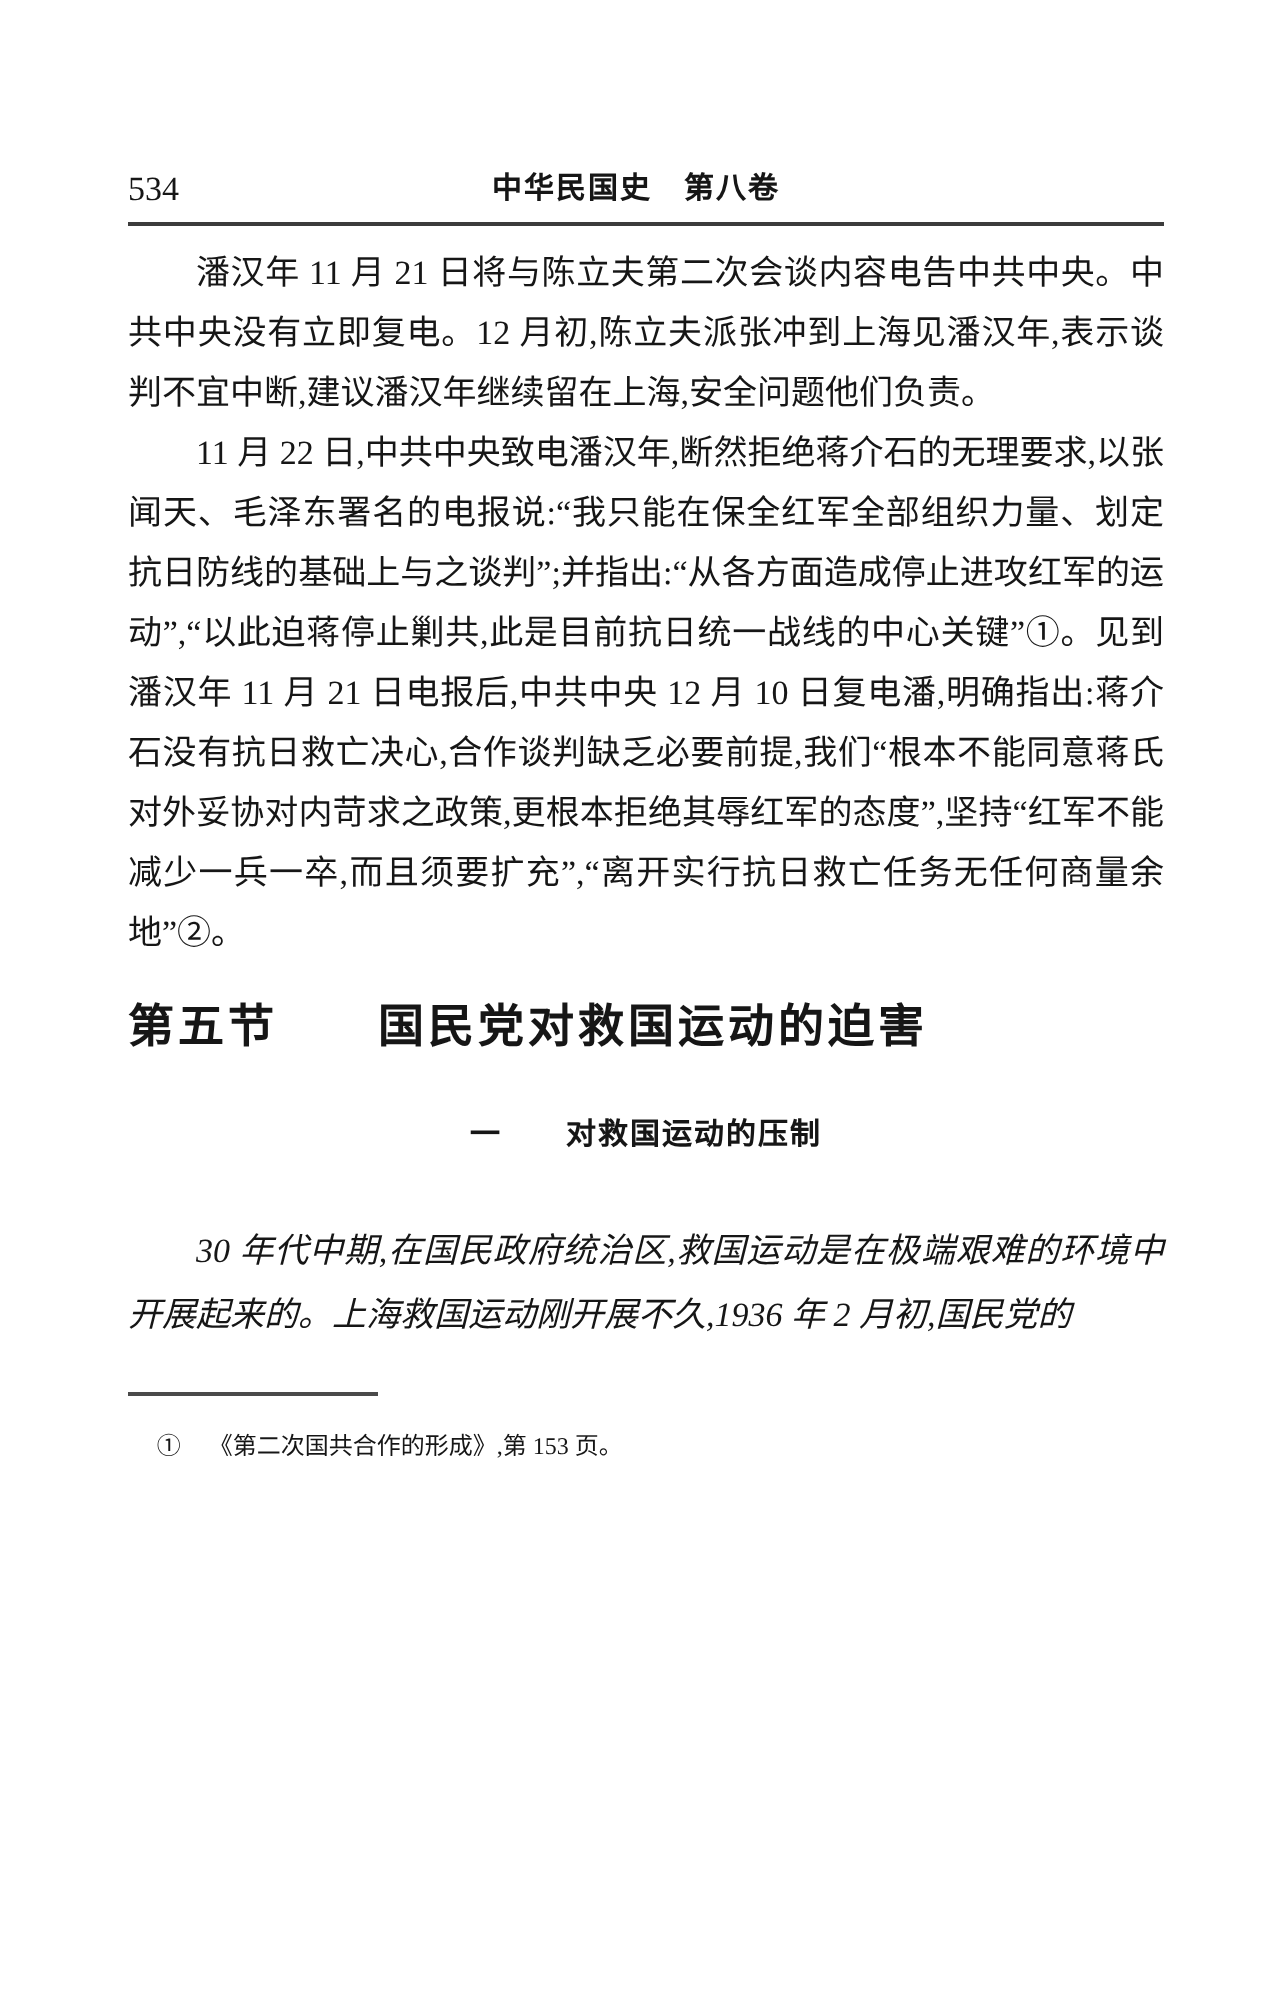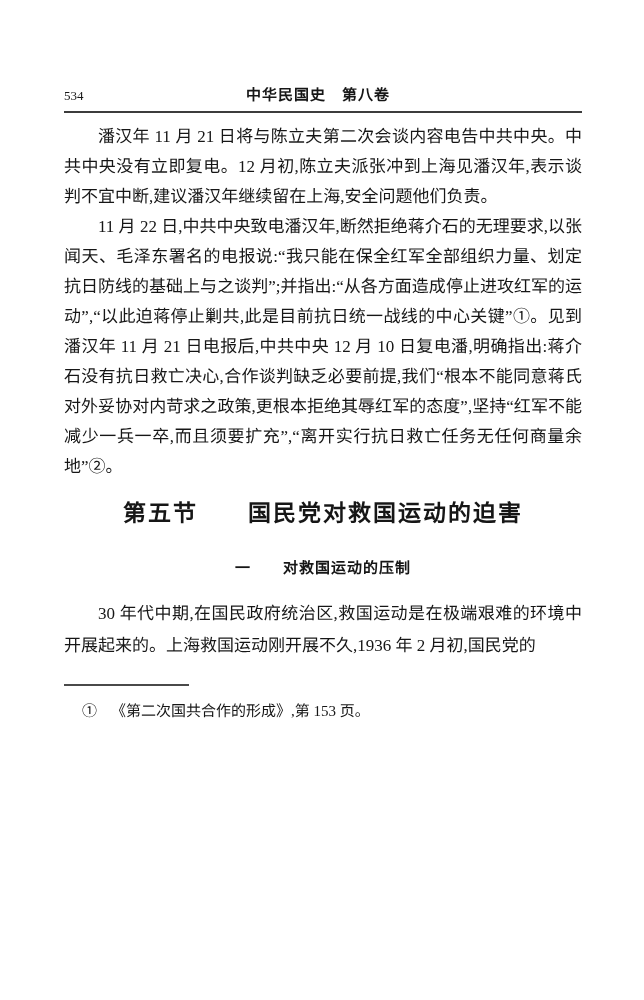--- a/index.html
+++ b/index.html
@@ -19,21 +19,21 @@
     overflow: hidden;
   }
   
   .header {
     position: relative;
     border-bottom: 2px solid #3c3c3c;
     padding-bottom: 7px;
     height: 18px;
   }
   .page-number {
-    font-size: 13px;
+    font-size: 17px;
     line-height: 18px;
   }
   .running-title {
     position: absolute;
     left: 0; right: 10px; top: 0;
     text-align: center;
     font-size: 15px;
     line-height: 18px;
     font-weight: bold;
     letter-spacing: 1px;
@@ -47,50 +47,50 @@
   }
   .body-text p, .section-body p {
     margin: 0;
   }
   .indent {
     text-indent: 2em;
   }
   
   .section-heading {
     margin: 16px 0 0 0;
-    text-align: center;
     font-size: 23px;
     font-weight: bold;
     letter-spacing: 2px;
     line-height: 32px;
   }
   .sub-heading {
     margin: 26px 0 0 0;
     text-align: center;
     font-size: 15px;
     font-weight: bold;
     letter-spacing: 1px;
     line-height: 24px;
     font-family: "Liberation Sans", "DejaVu Sans", sans-serif;
   }
   .section-body {
-    margin-top: 18px;
+    margin-top: 30px;
     font-size: 17px;
     line-height: 32px;
     text-align: justify;
+    font-style: italic;
   }
   
   .footnote-rule {
     margin-top: 22px;
     width: 125px;
     border-top: 2px solid #4a4a4a;
   }
   .footnotes {
     margin-top: 12px;
-    font-size: 15px;
+    font-size: 12px;
     line-height: 27px;
     text-align: justify;
   }
   .footnotes p {
     margin: 0;
     text-indent: 1.2em;
   }
   .fn-marker {
     margin-right: 14px;
   }

